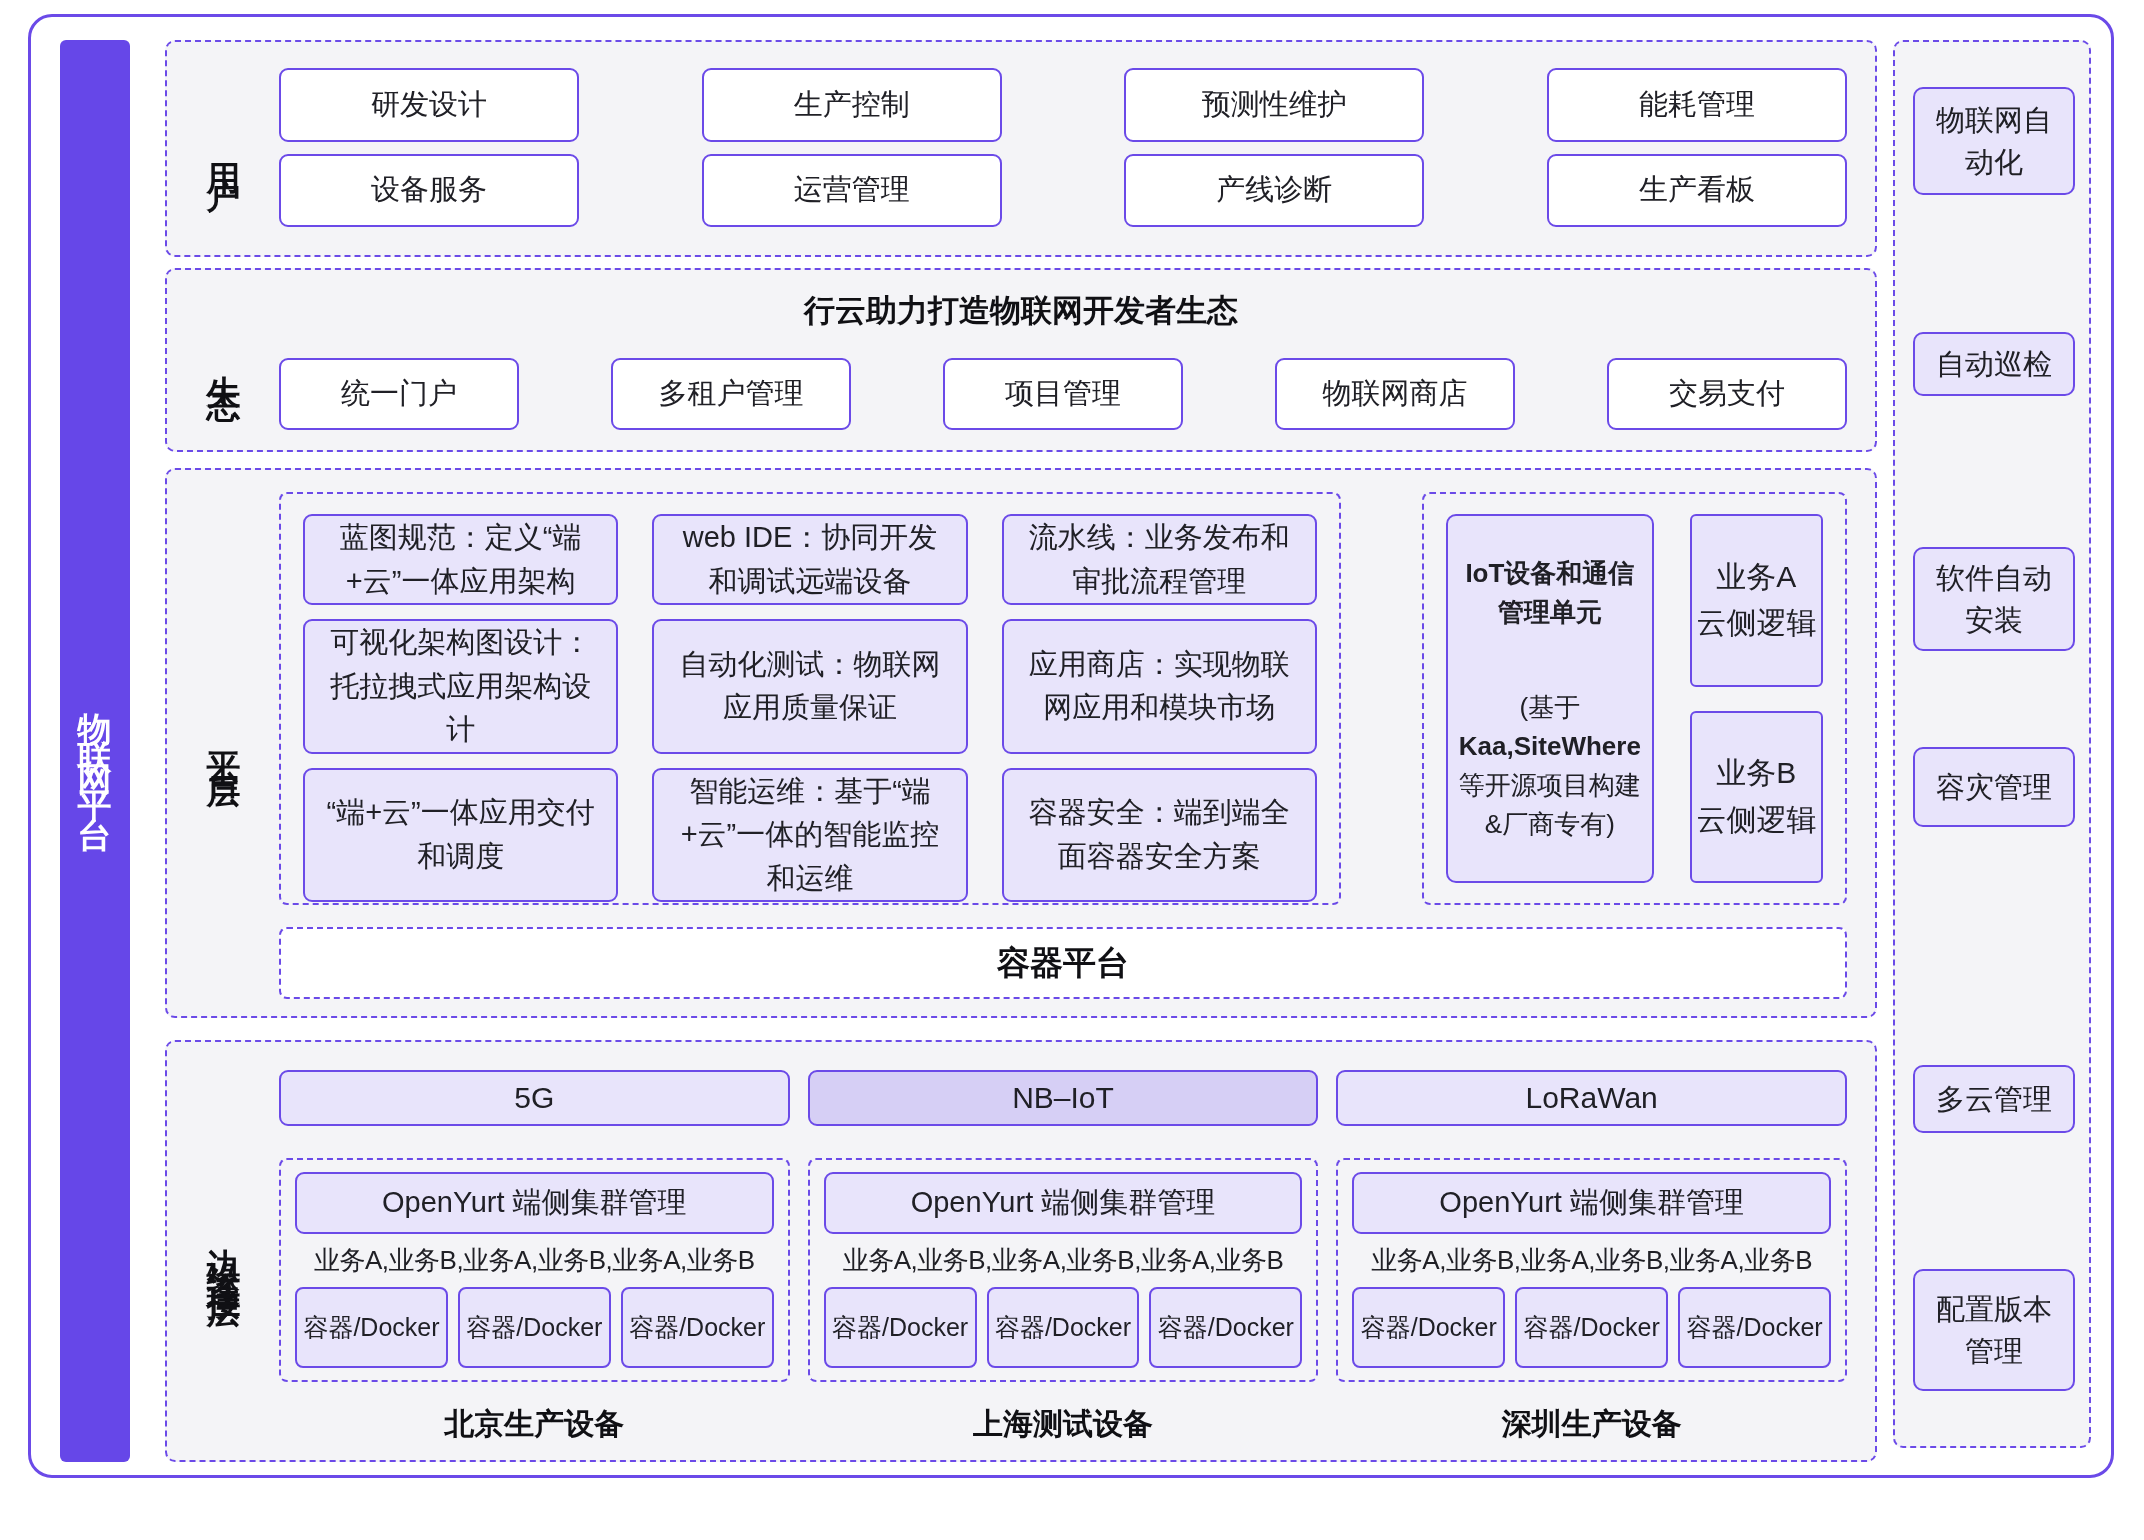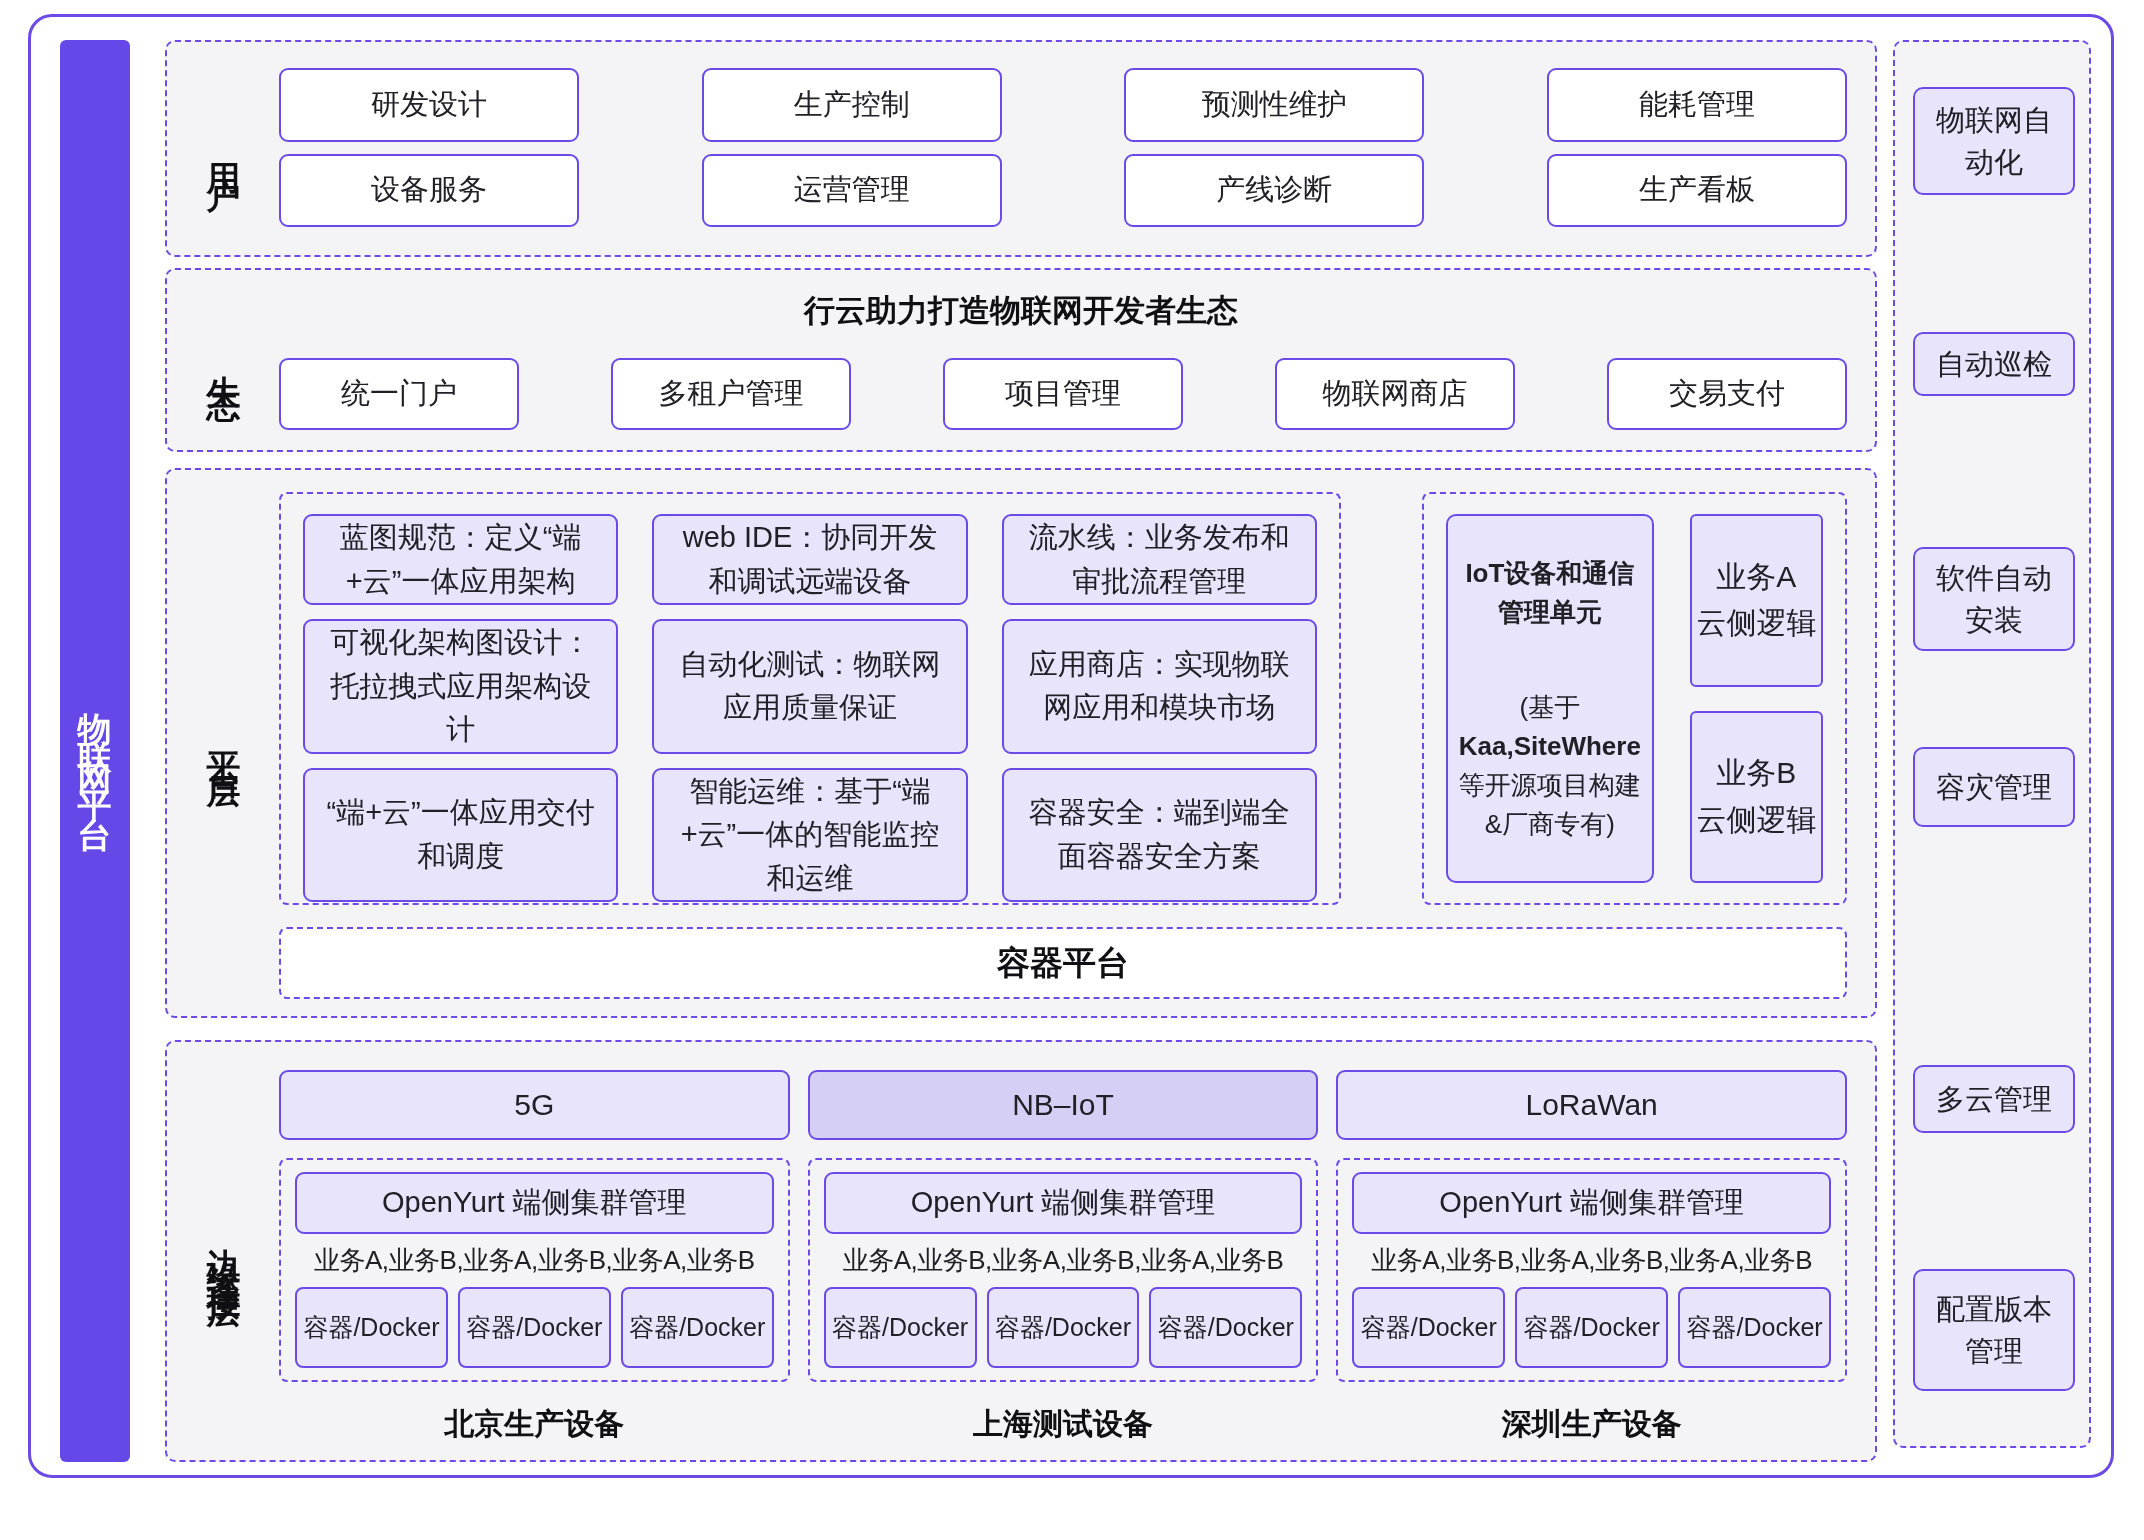--- a/index.html
+++ b/index.html
@@ -99,21 +99,21 @@
   .side-col{flex:0.82;display:flex;flex-direction:column;gap:24px;}
   .side-box{flex:1;flex-direction:column;font-size:30px;line-height:1.55;border-radius:6px;}
   .banner{
     position:absolute;left:112px;right:28px;top:457px;height:72px;
     background:#fff;border:2px dashed var(--purple);border-radius:8px;
     display:flex;align-items:center;justify-content:center;
     font-size:33px;font-weight:700;color:#101014;
   }
   
   .net-row{
-    position:absolute;left:112px;right:28px;top:28px;height:70px;
+    position:absolute;left:112px;right:28px;top:28px;height:56px;
     display:grid;grid-template-columns:repeat(3,1fr);gap:18px;
   }
   .net-row .box{font-size:30px;}
   .net-nb{background:var(--nb);}
   .group-row{
     position:absolute;left:112px;right:28px;top:116px;height:224px;
     display:grid;grid-template-columns:repeat(3,1fr);gap:18px;
   }
   .dev-group{
     border:2px dashed var(--purple);border-radius:8px;

